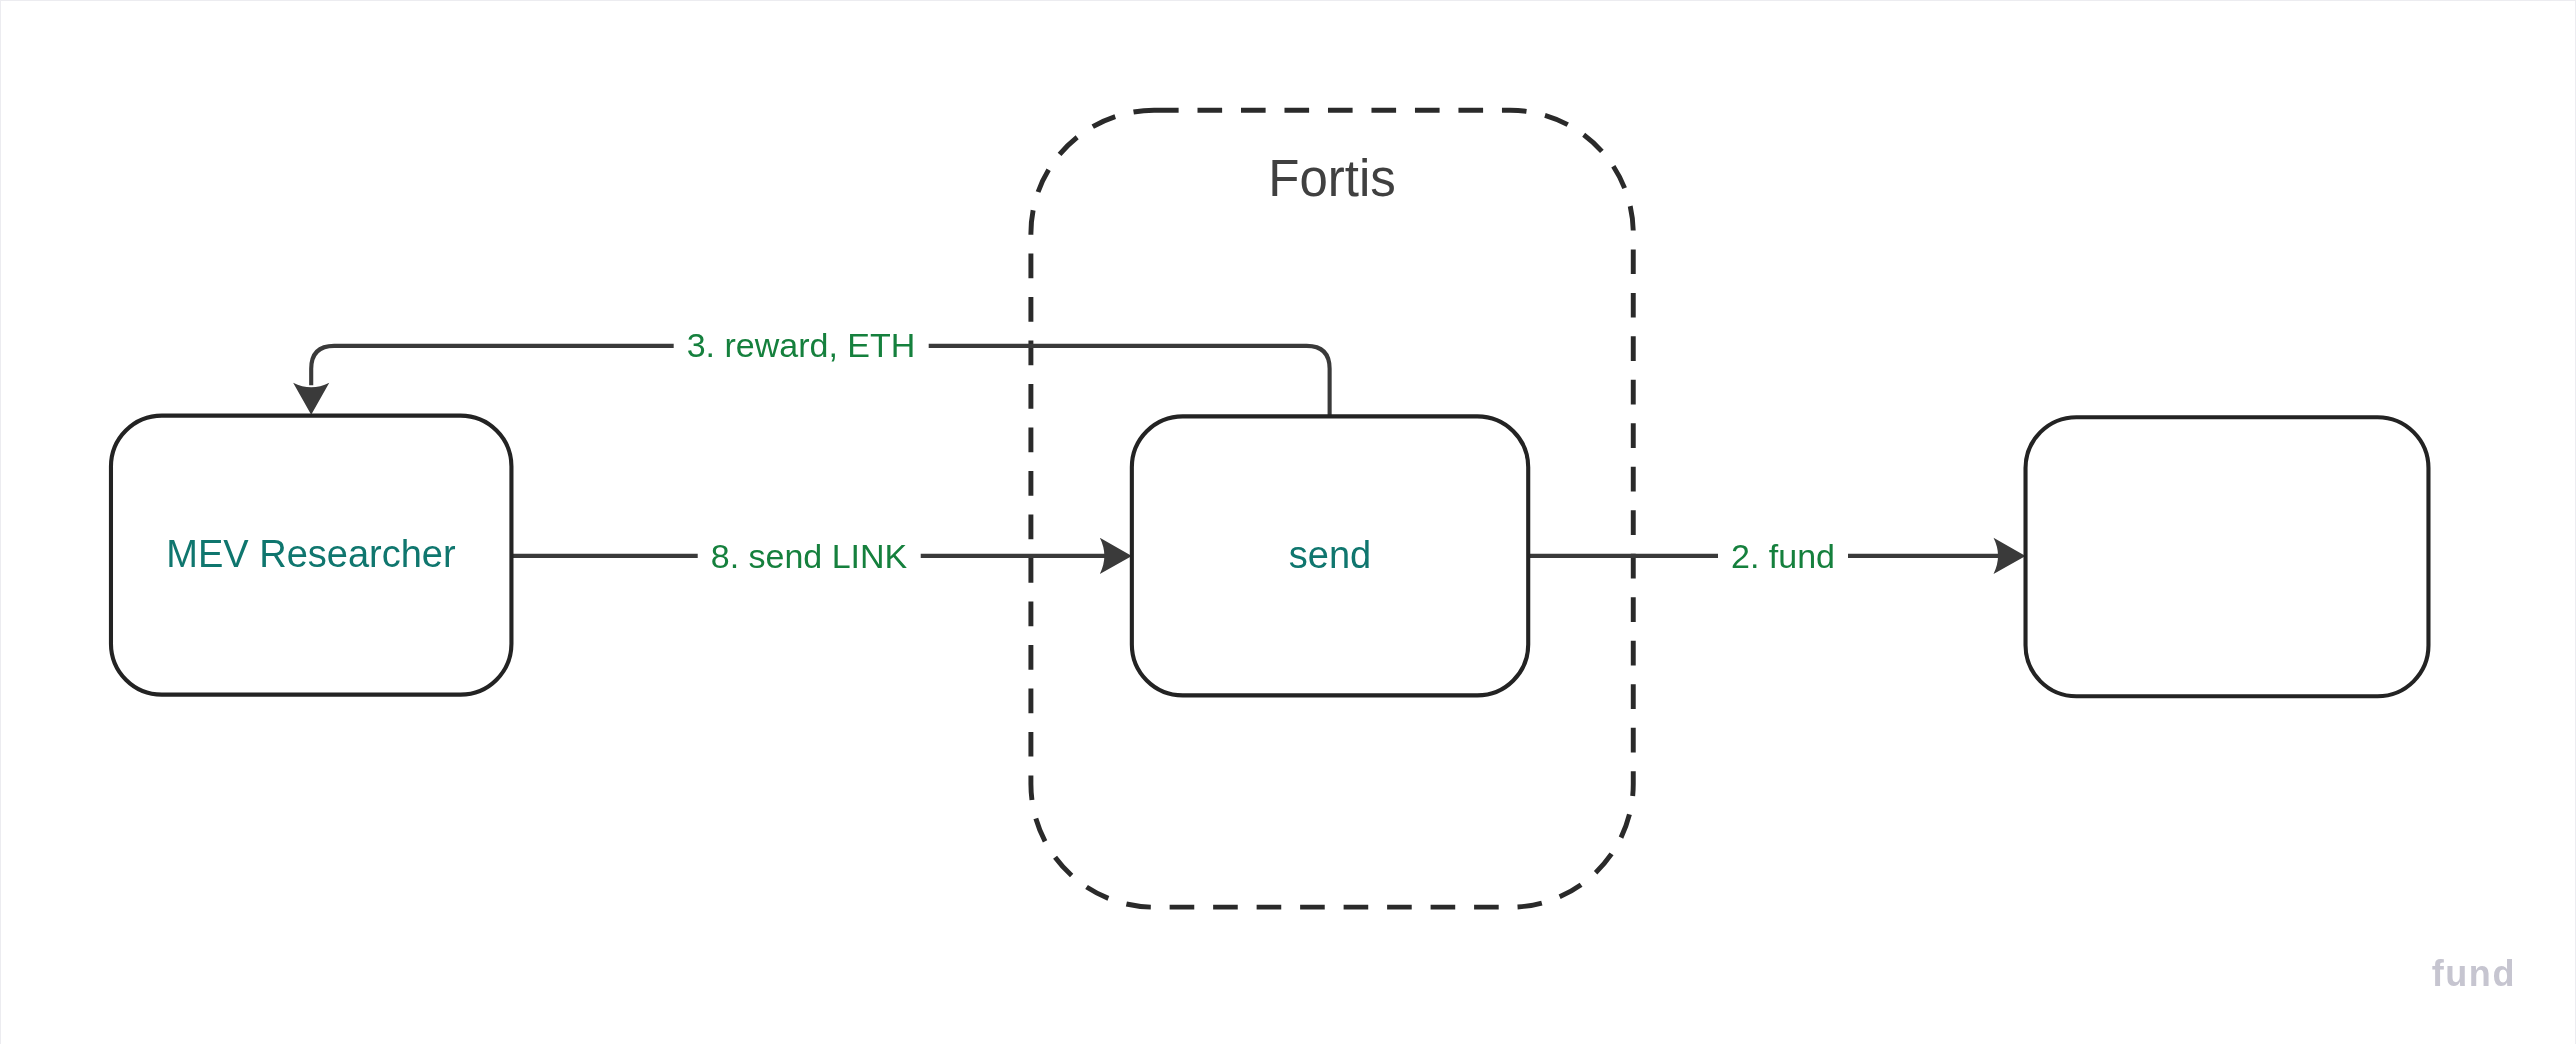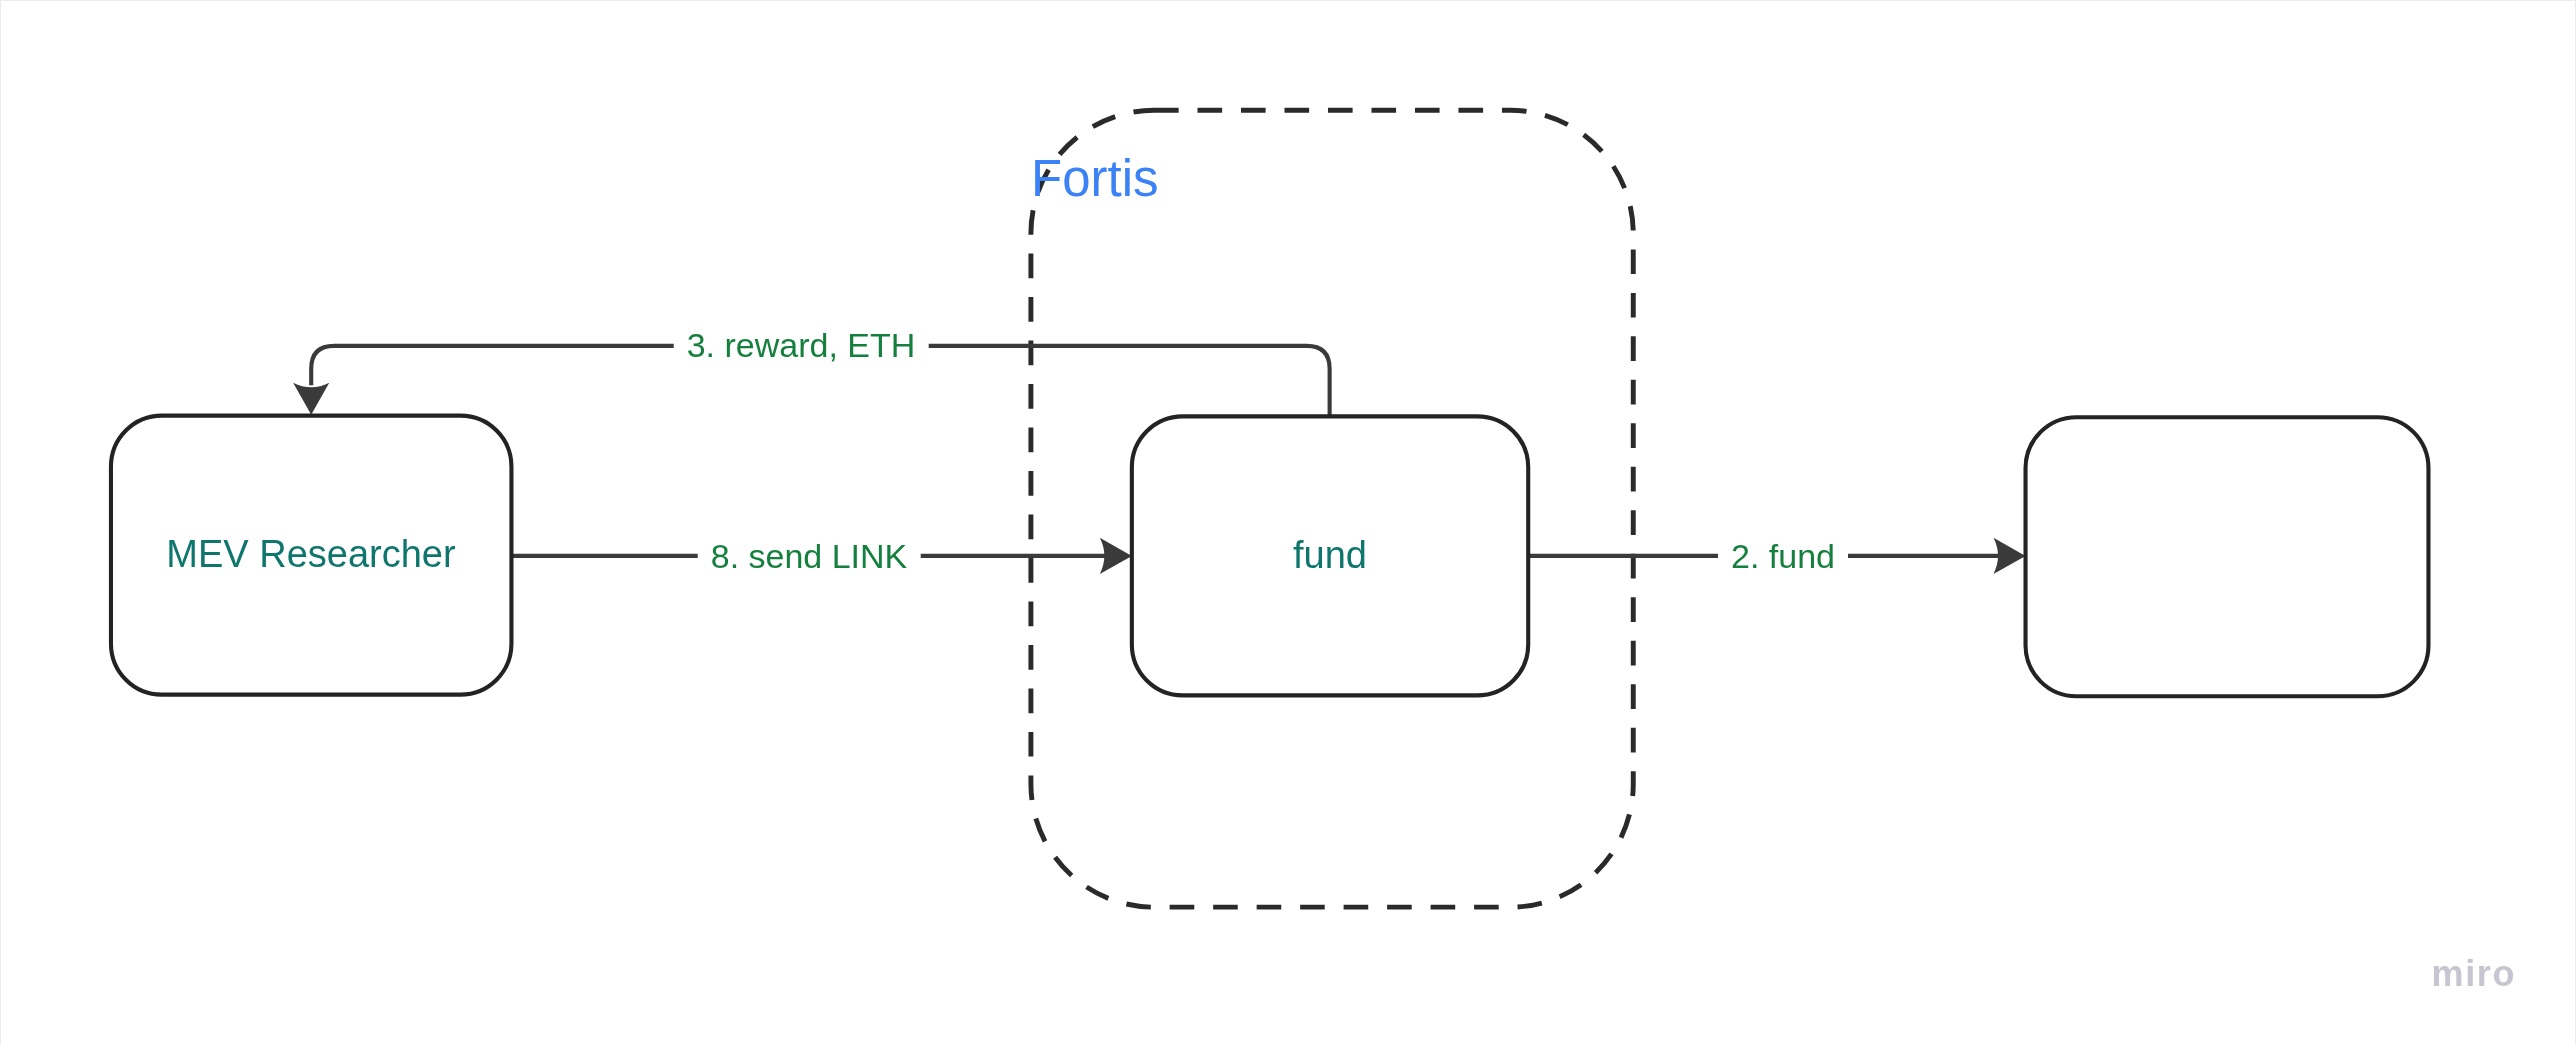--- a/index.html
+++ b/index.html
@@ -33,24 +33,24 @@
     font-size: 38px;
     line-height: 1.25;
     color: #0f766e;
     cursor: default;
   }
   .group-title {
     position: absolute;
     left: 1030px;
     top: 151px;
     width: 602px;
-    text-align: left;
+    text-align: center;
     font-size: 51px;
     line-height: 53px;
-    color: #3b82f6;
+    color: #404040;
   }
   .edge-label {
     position: absolute;
     transform: translate(-50%, -50%);
     background: #ffffff;
     padding: 1.6px 13px;
     font-size: 34px;
     line-height: 1.2;
     color: #15803d;
     white-space: nowrap;
@@ -89,25 +89,25 @@
 
     <rect x="134" y="505" width="488" height="340" rx="62" ry="62" fill="#ffffff" stroke="#232323" stroke-width="5"></rect>
     <rect x="1378" y="506" width="483" height="340" rx="62" ry="62" fill="#ffffff" stroke="#232323" stroke-width="5"></rect>
     <rect x="2467" y="507" width="491" height="340" rx="62" ry="62" fill="#ffffff" stroke="#232323" stroke-width="5"></rect>
   </svg>
 
   <div class="group-title">Fortis</div>
 
   <div class="node-label" style="left:110px; top:414px; width:400px; height:279px;">MEV Researcher</div>
 
-  <div class="node-label" style="left:1131px; top:415px; width:396px; height:279px;">fund</div>
+  <div class="node-label" style="left:1131px; top:415px; width:396px; height:279px;">send</div>
 
 
   <div class="edge-label send">8. send LINK</div>
 
   <div class="edge-label fund">2. fund</div>
 
   <div class="edge-label reward">3. reward, ETH</div>
 
-  <div class="watermark">miro</div>
+  <div class="watermark">fund</div>
 
 </div>
 
 
 </body></html>

